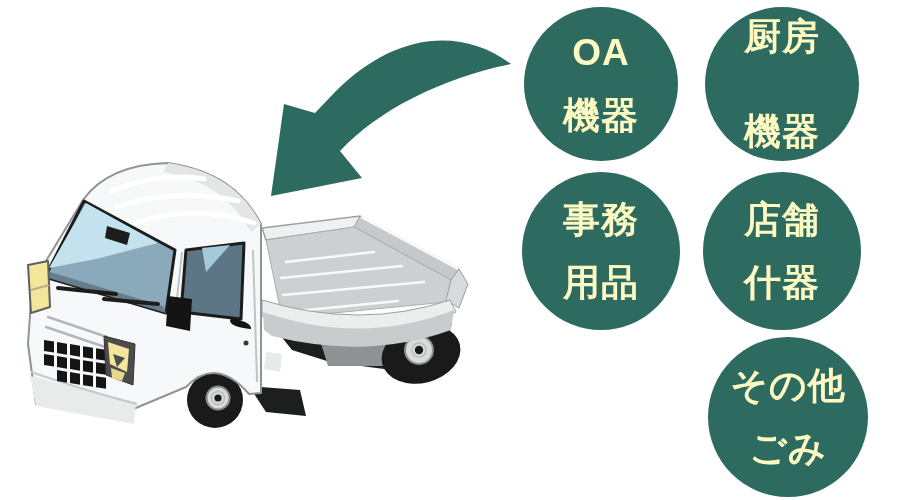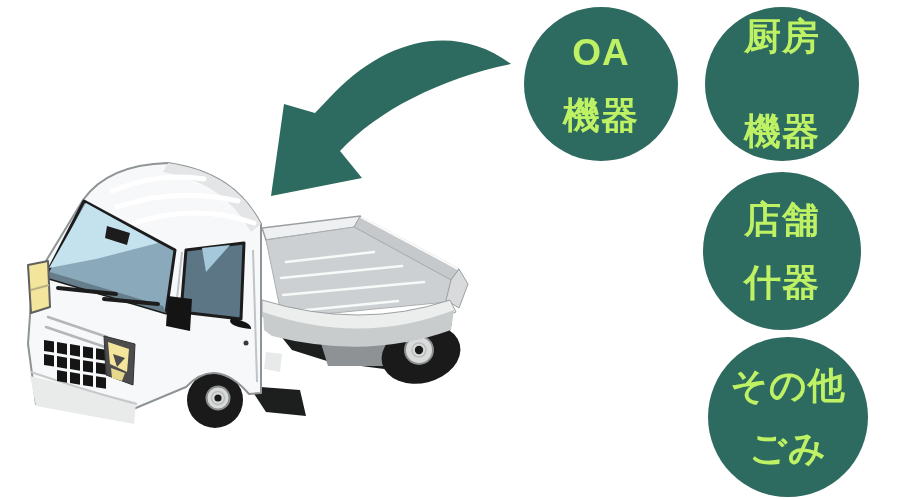--- a/index.html
+++ b/index.html
@@ -19,21 +19,21 @@
   }
   .category-circle{
     position:absolute;
     border-radius:50%;
     background:#2d6a5f;
     display:flex;
     flex-direction:column;
     align-items:center;
     justify-content:center;
     text-align:center;
-    color:#bef264;
+    color:#fef9c3;
     font-weight:700;
     font-size:37px;
     line-height:63px;
     letter-spacing:1px;
     user-select:none;
   }
   .category-circle span{display:block;white-space:nowrap;}
   
   .c1{left:524px;top:7px;width:154px;height:154px;}
   .c2{left:705px;top:7px;width:154px;height:154px;gap:32px;}
@@ -171,20 +171,24 @@
   </svg>
 
   <div class="category-circle c1">
     <span>OA</span>
     <span>機器</span>
   </div>
   <div class="category-circle c2">
     <span>厨房</span>
     <span>機器</span>
   </div>
+  <div class="category-circle c3">
+    <span>事務</span>
+    <span>用品</span>
+  </div>
   <div class="category-circle c4">
     <span>店舗</span>
     <span>什器</span>
   </div>
   <div class="category-circle c6">
     <span>その他</span>
     <span>ごみ</span>
   </div>
 
 </div>

